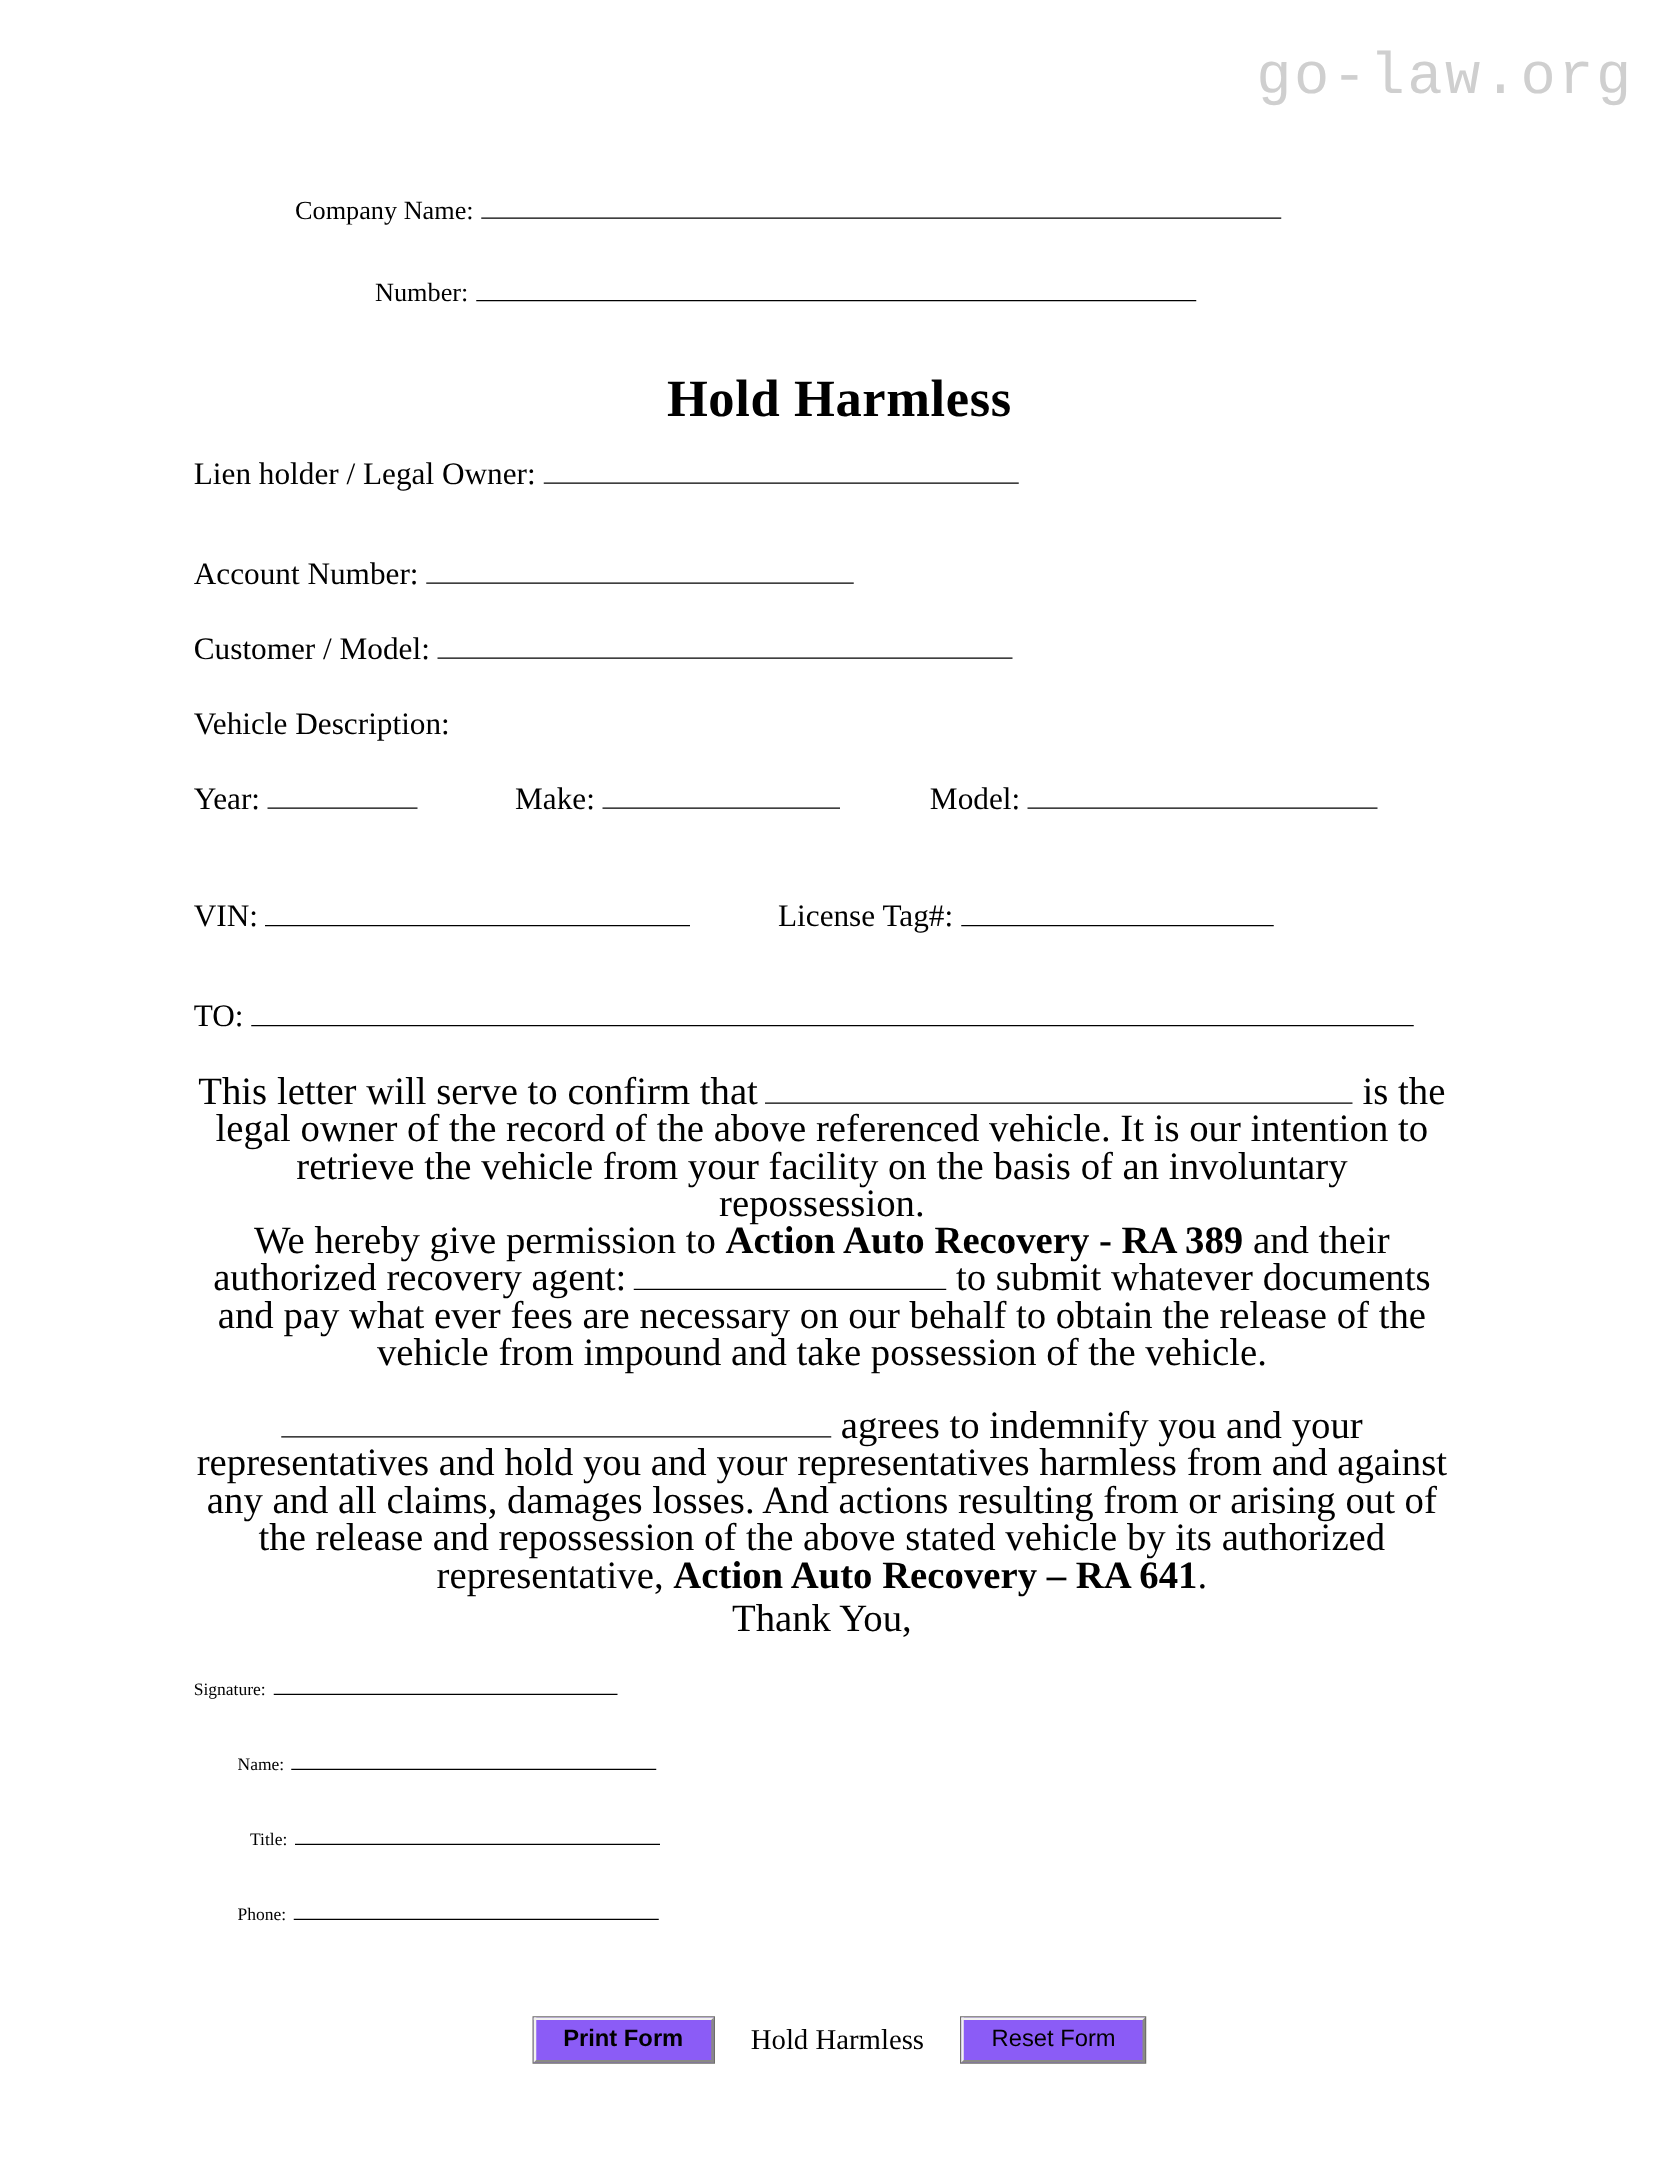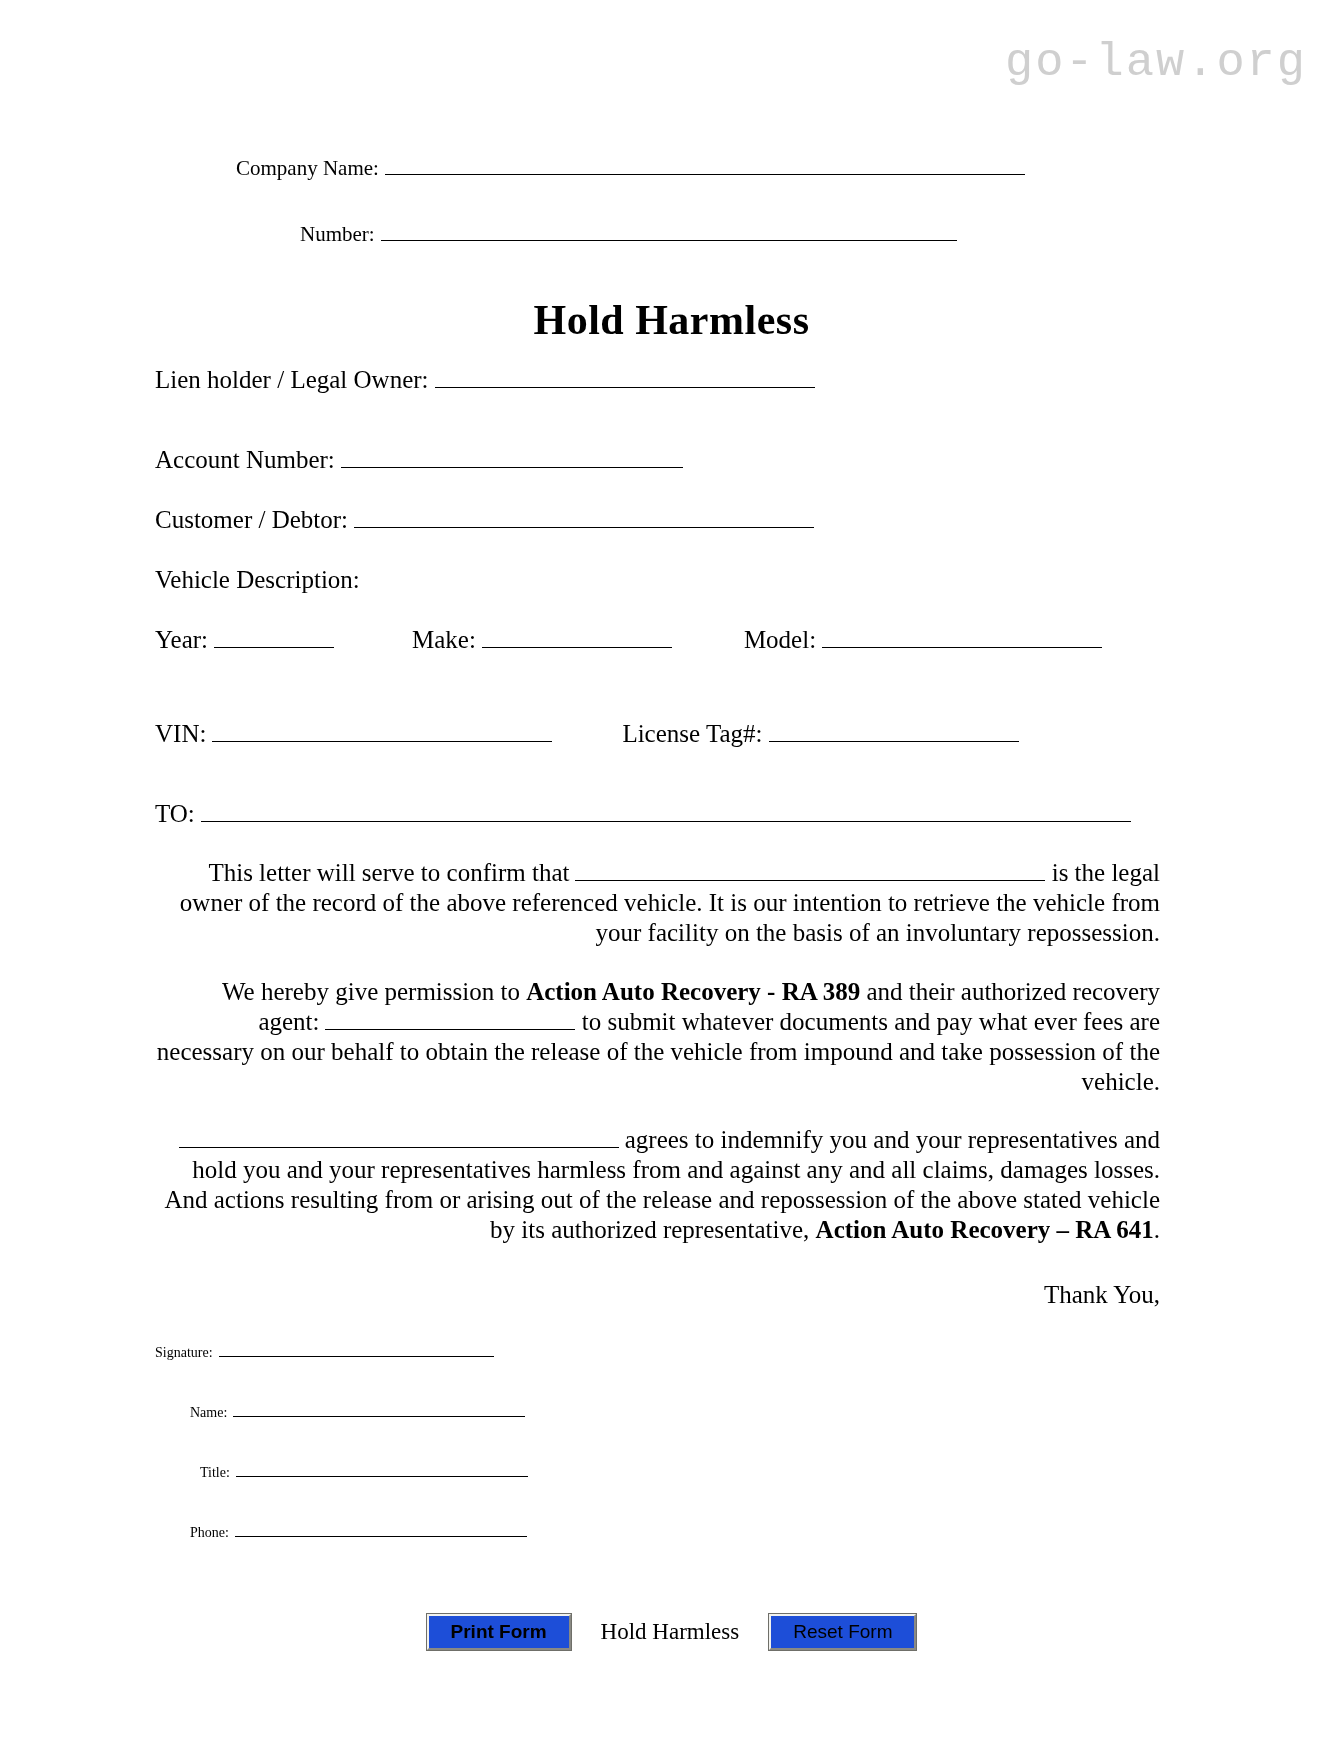--- a/index.html
+++ b/index.html
@@ -78,23 +78,23 @@
 
   .seg { display: inline-block; }
   .gap-make { display: inline-block; width: 78px; }
   .gap-model { display: inline-block; width: 72px; }
   .gap-tag { display: inline-block; width: 70px; }
 
   .para {
     position: absolute;
     left: 155px;
     width: 1005px;
-    font-size: 25px;
+    font-size: 31px;
     line-height: 30px;
-    text-align: right;
+    text-align: center;
   }
   .p1 { top: 858px; }
   .p2 { top: 977px; }
   .p3 { top: 1125px; }
   .p-thanks { top: 1280px; }
 
   b { font-weight: bold; }
 
   .sigblock {
     position: absolute;
@@ -113,21 +113,21 @@
     width: 1343px;
     display: flex;
     justify-content: center;
     align-items: center;
     gap: 30px;
   }
   .formbtn {
     border: 2px solid #8a8a84;
     border-top-color: #f2f2ee;
     border-left-color: #f2f2ee;
-    background: #1d4ed8;
+    background: #8b5cf6;
     box-shadow: 0 0 0 1px #6f6f69;
     padding: 5px 22px;
     font-family: "Liberation Sans", sans-serif;
     font-size: 19px;
     color: #000;
     cursor: pointer;
   }
   .formbtn.bold { font-weight: bold; }
   .footer-label {
     font-family: "Liberation Serif", serif;
@@ -153,21 +153,21 @@
 
   <div class="line l-lien">
     <span>Lien holder / Legal Owner:</span><span class="rule" style="width:380px"></span>
   </div>
 
   <div class="line l-acct">
     <span>Account Number:</span><span class="rule" style="width:342px"></span>
   </div>
 
   <div class="line l-cust">
-    <span>Customer / Debtor:</span><span class="rule" style="width:460px"></span>
+    <span>Customer / Model:</span><span class="rule" style="width:460px"></span>
   </div>
 
   <div class="line l-vehdesc">
     <span>Vehicle Description:</span>
   </div>
 
   <div class="line l-ymm">
     <span class="seg"><span>Year:</span><span class="rule" style="width:120px"></span></span><span class="gap-make"></span><span class="seg"><span>Make:</span><span class="rule" style="width:190px"></span></span><span class="gap-model"></span><span class="seg"><span>Model:</span><span class="rule" style="width:280px"></span></span>
   </div>
 

